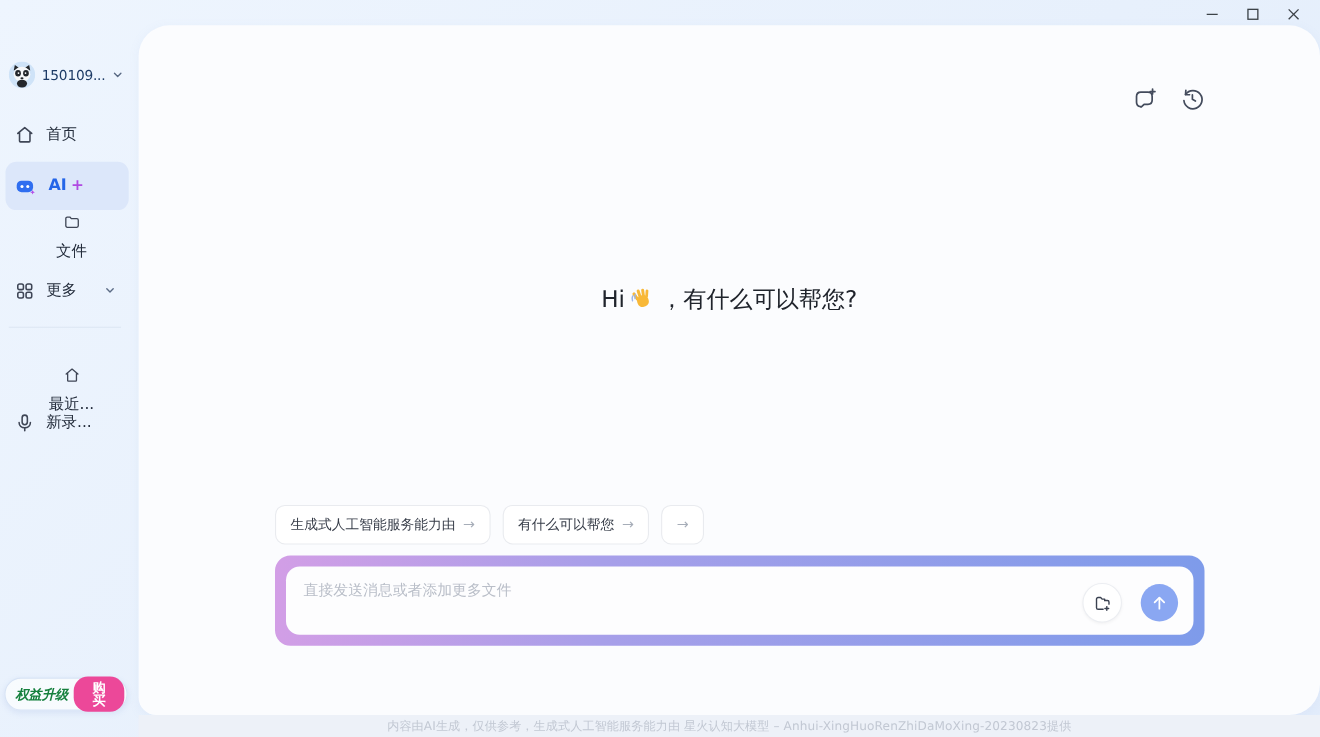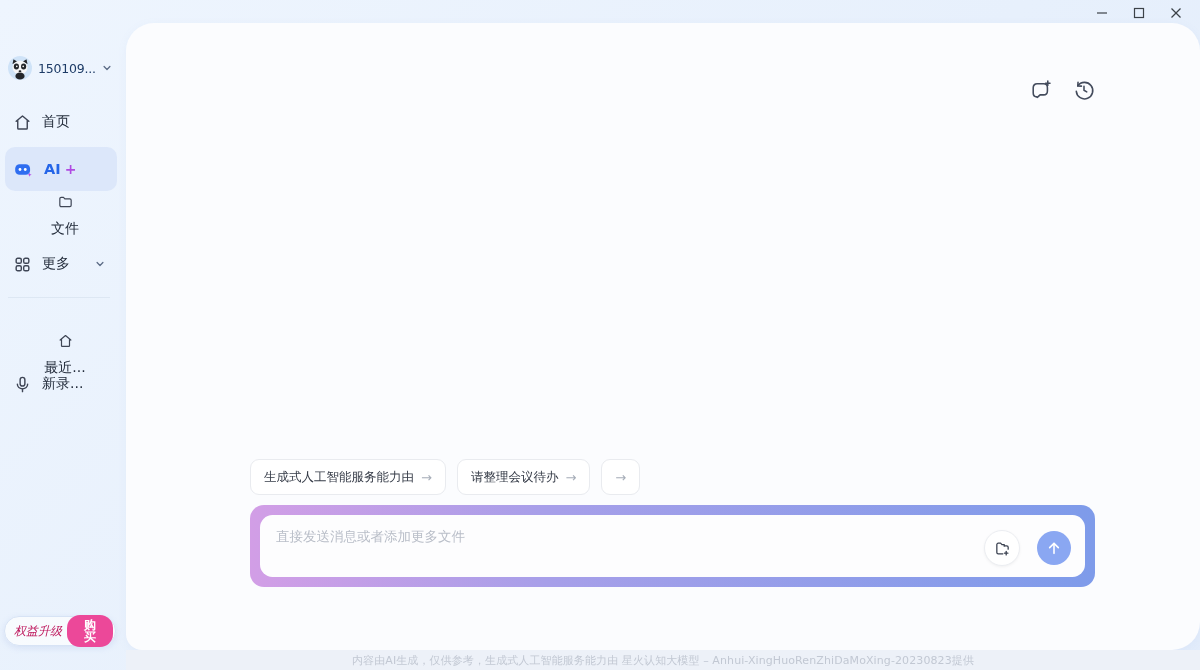--- a/index.html
+++ b/index.html
@@ -36,21 +36,21 @@
   .ai-plus{color:#b04ae2;font-weight:700;font-size:14px;margin-left:-6px;}
   .chev-more{margin-left:auto;margin-right:12px;}
   .side-divider{position:absolute;top:297px;left:8px;width:102px;height:1px;background:#dde7f3;}
 
   .upgrade-pill{
     position:absolute;left:4px;bottom:24px;width:112px;height:30px;box-sizing:border-box;
     background:rgba(255,255,255,0.65);border:1px solid #d7e3f5;border-radius:16px;
     display:flex;align-items:center;gap:5px;padding:0 2px 0 9px;
     box-shadow:0 2px 6px rgba(120,150,210,0.18);cursor:pointer;
   }
-  .upgrade-text{font-size:12px;font-style:italic;font-weight:normal;color:#be185d;white-space:nowrap;}
+  .upgrade-text{font-size:12px;font-style:italic;font-weight:bold;color:#15803d;white-space:nowrap;}
   .buy-btn{
     background:#ec4899;color:#fff;font-size:12px;font-weight:bold;
     border-radius:13px;padding:4px 12px;line-height:1;border:none;cursor:pointer;
   }
 
   
   .toolbar{position:absolute;top:56px;right:105px;display:flex;gap:21px;}
   .tool-btn{width:22px;height:22px;cursor:pointer;}
 
   .greeting{
@@ -135,29 +135,44 @@
     </div>
     <div class="tool-btn">
       <svg width="22" height="22" viewBox="0 0 24 24" fill="none" stroke="#434b5c" stroke-width="1.7" stroke-linecap="round" stroke-linejoin="round">
         <path d="M5.2 7.5 A9 9 0 1 1 3.6 13.5"></path>
         <path d="M5.5 3.5 L5.2 7.6 L9.2 7.8"></path>
         <path d="M12 8 V12.3 L15 14"></path>
       </svg>
     </div>
   </div>
 
+  <div class="greeting">
+    <span>Hi</span>
+    <svg class="wave" viewBox="0 0 24 24">
+      <g transform="rotate(-18 12 13)">
+        <rect x="7" y="8.5" width="10.5" height="10.5" rx="4.5" fill="#f8b838"></rect>
+        <rect x="5.9" y="3.6" width="2.7" height="8.5" rx="1.35" fill="#f8b838" transform="rotate(-16 7.3 7.8)"></rect>
+        <rect x="9.6" y="2.4" width="2.7" height="9.2" rx="1.35" fill="#f8b838"></rect>
+        <rect x="13.2" y="2.9" width="2.7" height="8.6" rx="1.35" fill="#f8b838" transform="rotate(10 14.5 7.2)"></rect>
+        <rect x="16.5" y="4.6" width="2.5" height="7.4" rx="1.25" fill="#f8b838" transform="rotate(22 17.7 8.3)"></rect>
+      </g>
+      <path d="M3.2 9 Q2.2 11 3 13.4" stroke="#9db6e8" stroke-width="1.3" fill="none" stroke-linecap="round"></path>
+      <path d="M5.6 7.6 Q4.8 9.4 5.3 11.4" stroke="#9db6e8" stroke-width="1.3" fill="none" stroke-linecap="round"></path>
+    </svg>
+    <span>，有什么可以帮您?</span>
+  </div>
 
   <div class="content-col">
     <div class="chips">
       <div class="chip">
         <span>生成式人工智能服务能力由</span>
         <span class="chip-arrow">→</span>
       </div>
       <div class="chip">
-        <span>请整理会议待办</span>
+        <span>有什么可以帮您</span>
         <span class="chip-arrow">→</span>
       </div>
       <div class="chip">
         <span class="chip-arrow">→</span>
       </div>
     </div>
 
     <div class="composer-border">
       <div class="composer">
         <textarea placeholder="直接发送消息或者添加更多文件" style=""></textarea>

